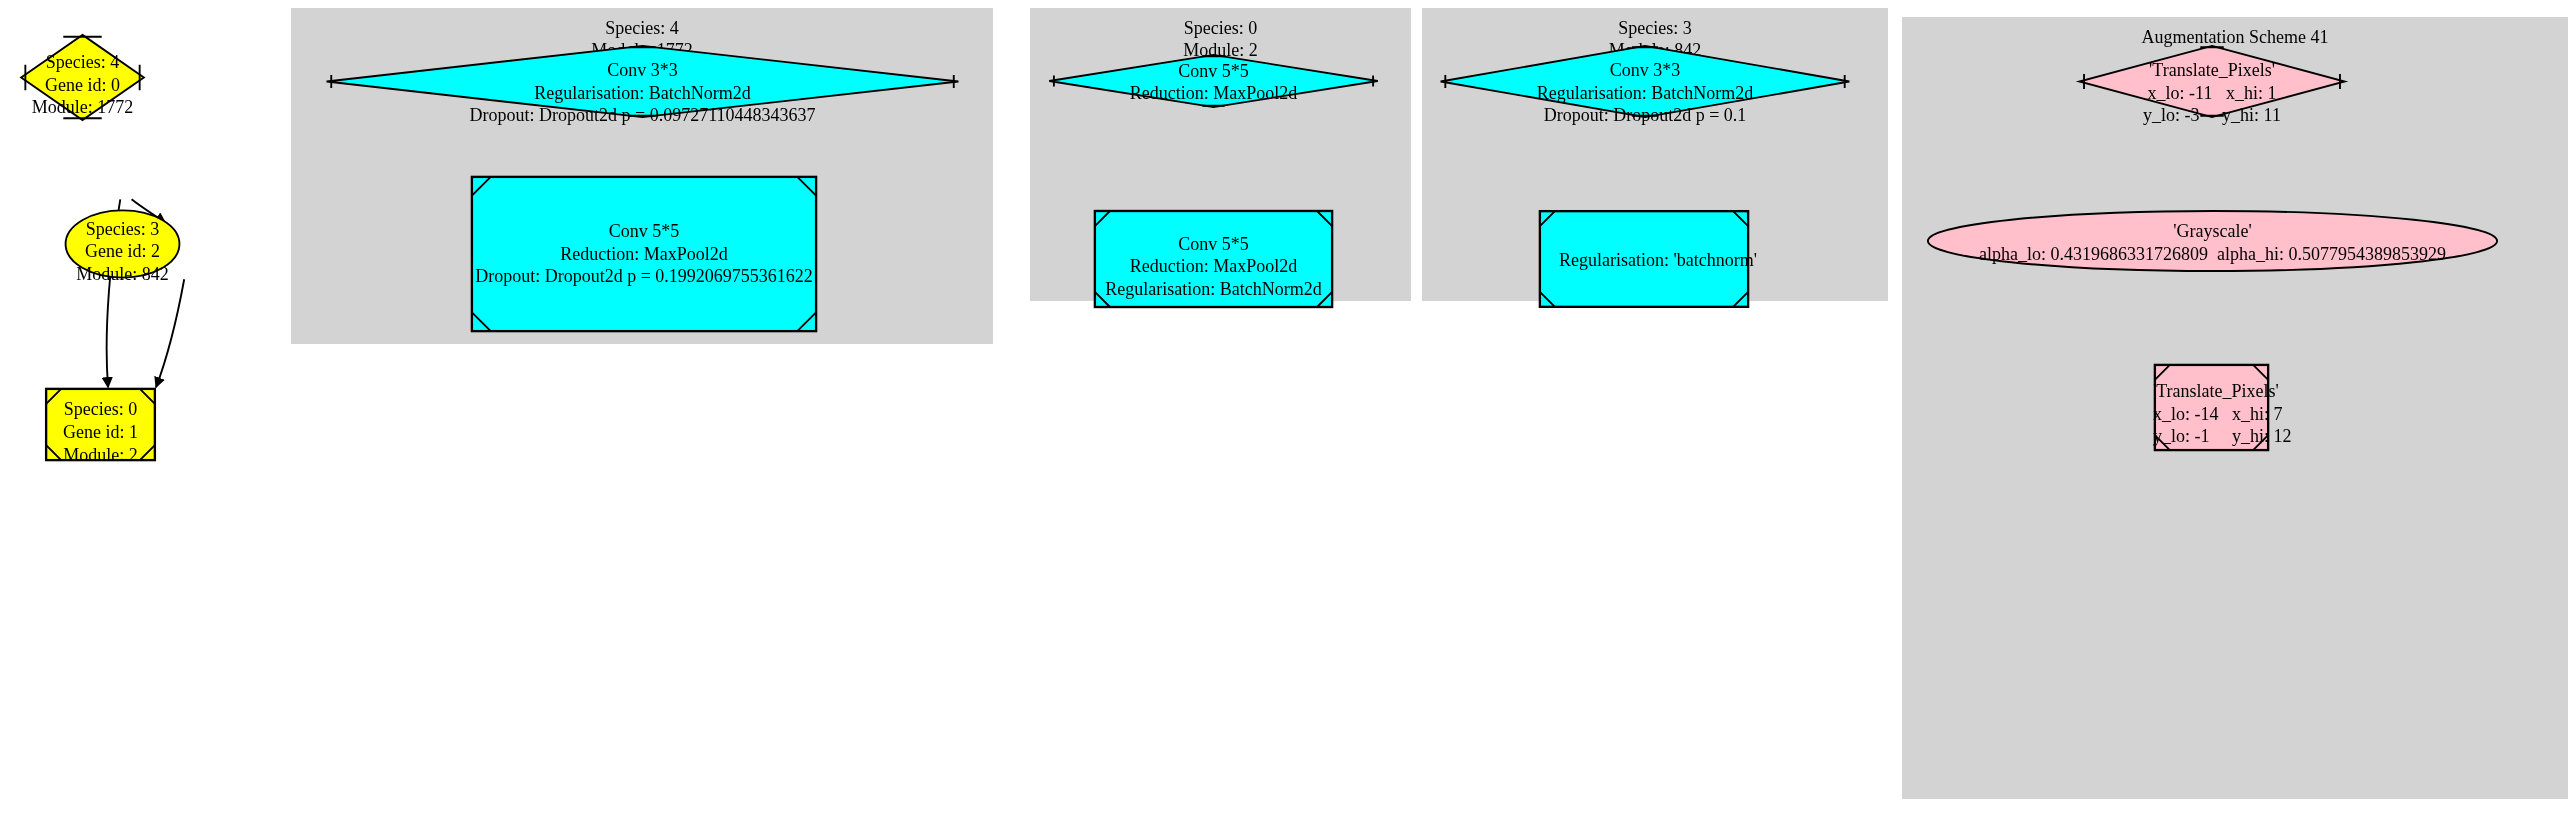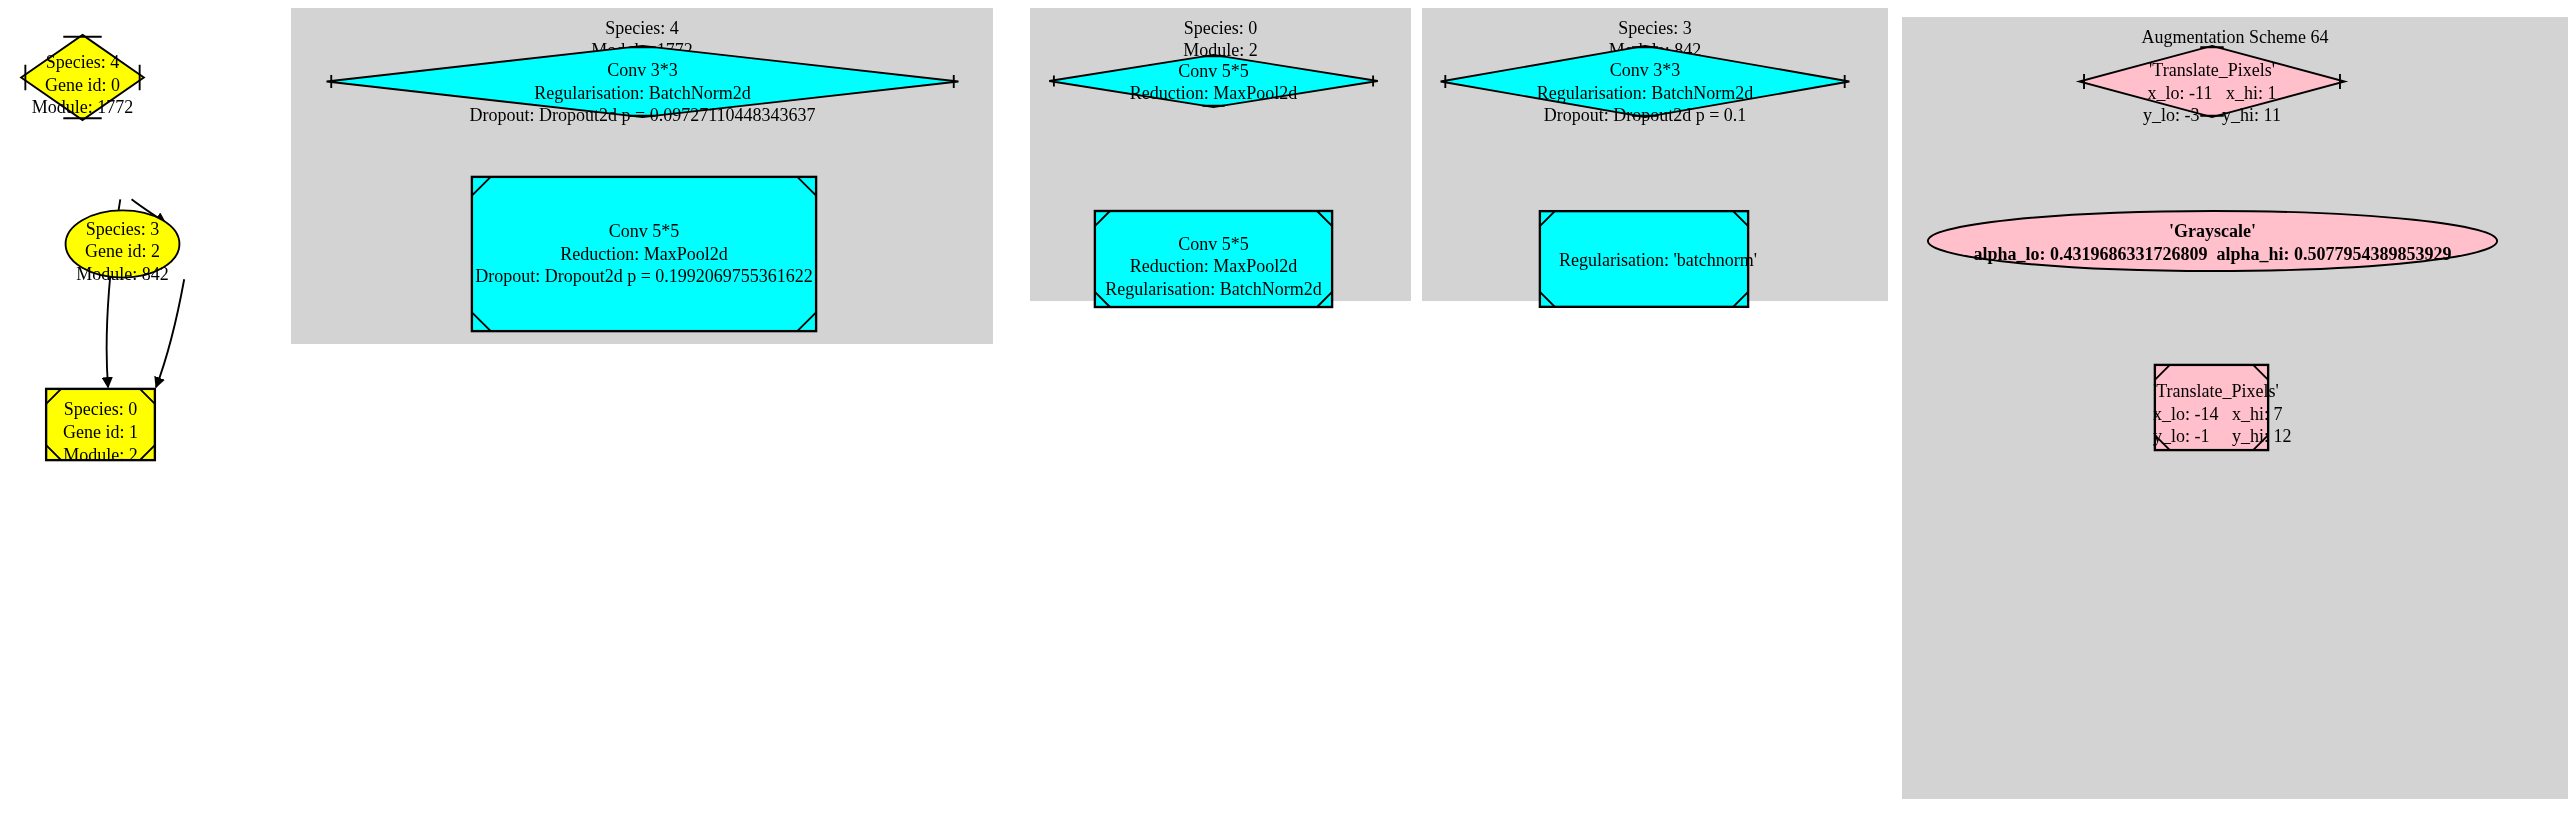--- a/index.html
+++ b/index.html
@@ -170,33 +170,33 @@
 
   <div class="node" style="left:1538px; top:209px; width:240px; height:100px;">
     <svg width="212" height="100" viewBox="0 0 226 106">
       <rect x="2" y="2" width="222" height="102" fill="#00ffff" stroke="#000" stroke-width="2.5"></rect>
       <path d="M 2 18 L 18 2 M 208 2 L 224 18 M 2 88 L 18 104 M 208 104 L 224 88" stroke="#000" stroke-width="2" fill="none"></path>
     </svg>
     <div class="node-text" style="top:40px;">Regularisation: 'batchnorm'</div>
   </div>
 
   <div class="cluster" style="left:1902px; top:17px; width:666px; height:782px;">
-    <div class="cluster-label">Augmentation Scheme 64</div>
+    <div class="cluster-label">Augmentation Scheme 41</div>
   </div>
 
   <div class="node" style="left:2077px; top:44px; width:270px; height:75px;">
     <svg width="270" height="75" viewBox="0 0 287 80">
       <polygon points="143.5,2 285,40 143.5,78 2,40" fill="#ffc0cb" stroke="#000" stroke-width="2"></polygon>
       <path d="M 131 3.5 L 156 3.5 M 131 76.5 L 156 76.5" stroke="#000" stroke-width="2" fill="none"></path>
       <path d="M 280 32 L 280 48 M 7 32 L 7 48" stroke="#000" stroke-width="2" fill="none"></path>
     </svg>
     <div class="node-text" style="top:15px;">'Translate_Pixels'<br>x_lo: -11   x_hi: 1<br>y_lo: -3     y_hi: 11</div>
   </div>
 
-  <div class="node" style="left:1926px; top:209px; width:573px; height:64px;font-weight:bold;">
+  <div class="node" style="left:1926px; top:209px; width:573px; height:64px;">
     <svg width="573" height="64" viewBox="0 0 610 68">
       <ellipse cx="305" cy="34" rx="303" ry="32" fill="#ffc0cb" stroke="#000" stroke-width="2"></ellipse>
     </svg>
     <div class="node-text" style="top:11.3px;">'Grayscale'<br>alpha_lo: 0.4319686331726809  alpha_hi: 0.5077954389853929</div>
   </div>
 
   <div class="node" style="left:2153px; top:363px; width:117px; height:89px;">
     <svg width="117" height="89" viewBox="0 0 125 95">
       <rect x="2" y="2" width="121" height="91" fill="#ffc0cb" stroke="#000" stroke-width="2.5"></rect>
       <path d="M 2 18 L 18 2 M 107 2 L 123 18 M 2 77 L 18 93 M 107 93 L 123 77" stroke="#000" stroke-width="2" fill="none"></path>

